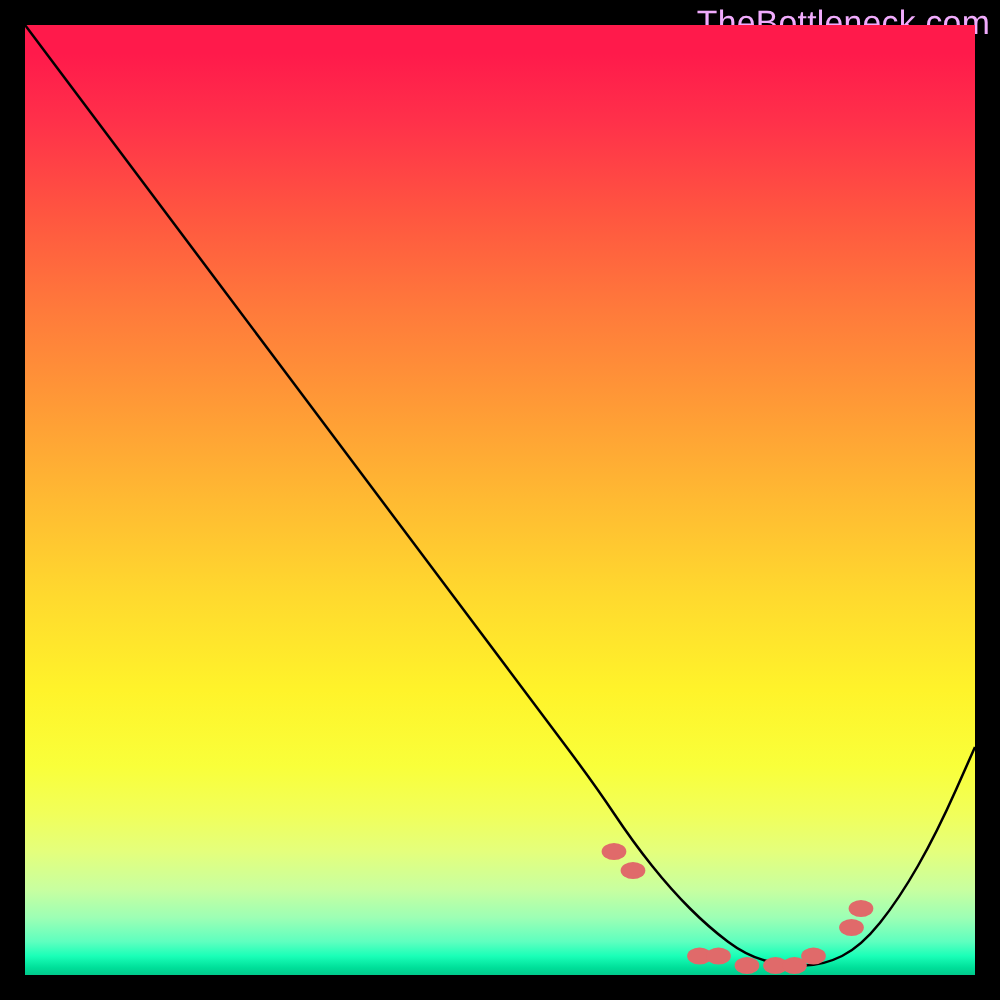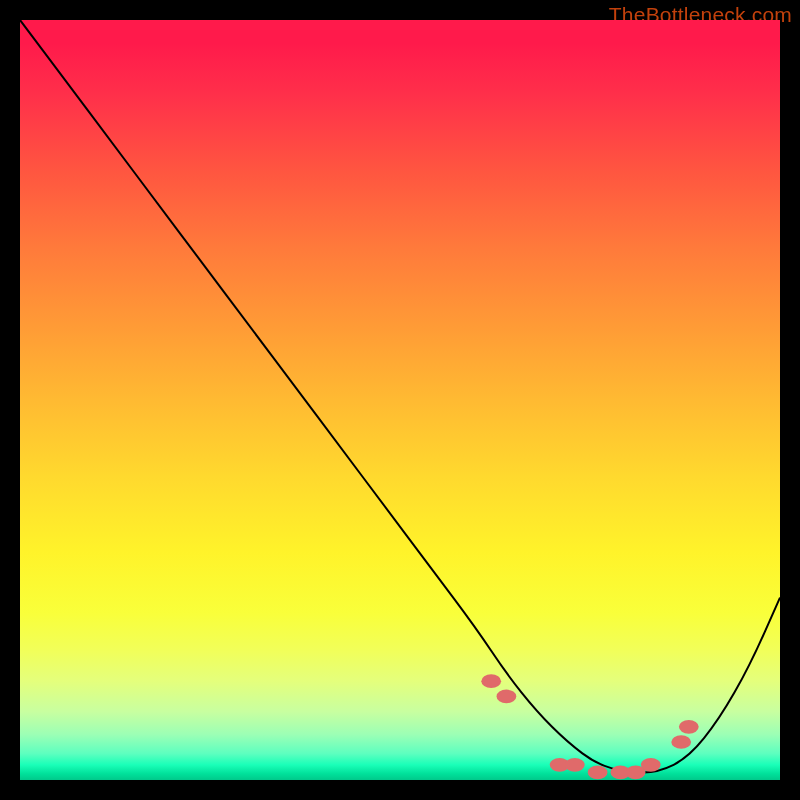--- a/index.html
+++ b/index.html
@@ -50,22 +50,22 @@
     );
   }
   .curve-layer {
     position: absolute;
     inset: 0;
   }
   .watermark {
     position: absolute;
     top: 3px;
     right: 8px;
-    color: #c2410c;
-    font-size: 21px;
+    color: #f0abfc;
+    font-size: 27px;
     font-weight: 400;
     letter-spacing: 0.2px;
     user-select: none;
   }
 </style>
 </head>
 <body>
 
 <div class="stage">
   <div class="watermark">TheBottleneck.com</div>

